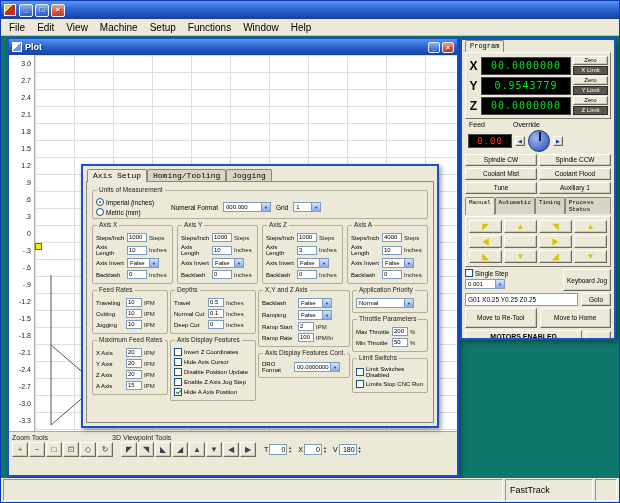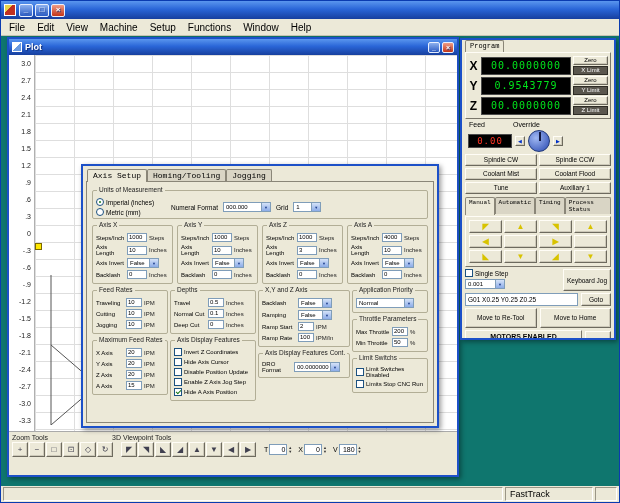--- a/index.html
+++ b/index.html
@@ -27,21 +27,21 @@
   .mini-icon { width:10px; height:10px; border:1px solid #fff;
     background:linear-gradient(135deg,#fff 0 45%, #6a9ae0 45% 100%); }
 
   .window { position:absolute; background:#ece9d8; border:2px solid #1c50c8;
     box-shadow:2px 2px 5px rgba(0,0,0,.4); display:flex; flex-direction:column; }
 
   
   .menubar { height:17px; flex:0 0 auto; background:#ece9d8; display:flex;
     align-items:center; font-size:10px; padding-left:2px; border-bottom:1px solid #c6c2b2; }
   .menu-item { padding:1px 6px; }
-  .statusbar { height:16px; flex:0 0 auto; display:flex; gap:2px; padding:1px 2px;
+  .statusbar { height:24px; flex:0 0 auto; display:flex; gap:2px; padding:1px 2px;
     background:#ece9d8; font-size:9px; }
   .status-panel { border:1px solid; border-color:#9a9686 #fff #fff #9a9686;
     padding:0 4px; display:flex; align-items:center; }
   .grow { flex:1; } .w90 { width:88px; } .w20 { width:22px; }
 
   .client { flex:1; position:relative; background:#0f766e; overflow:hidden; }
 
   
   .btn3d { background:#ece9d8; border:1px solid; text-align:center;
     border-color:#fffdf6 #6d6a5e #6d6a5e #fffdf6; box-shadow:inset -1px -1px 0 #cdc9b9;

